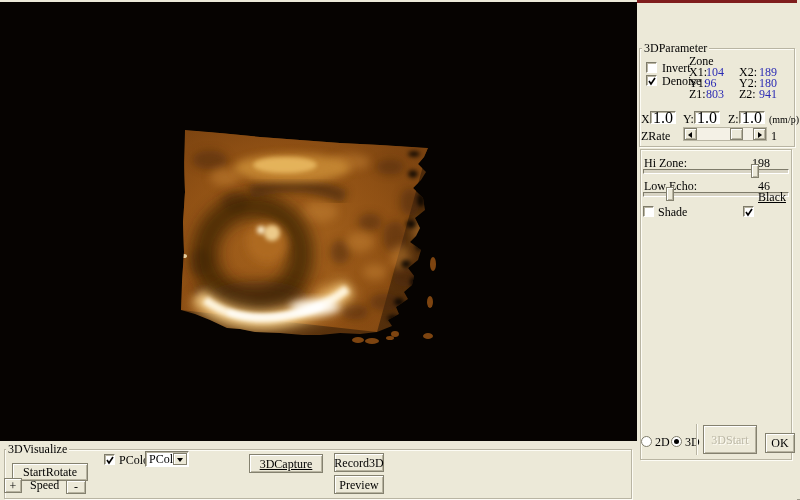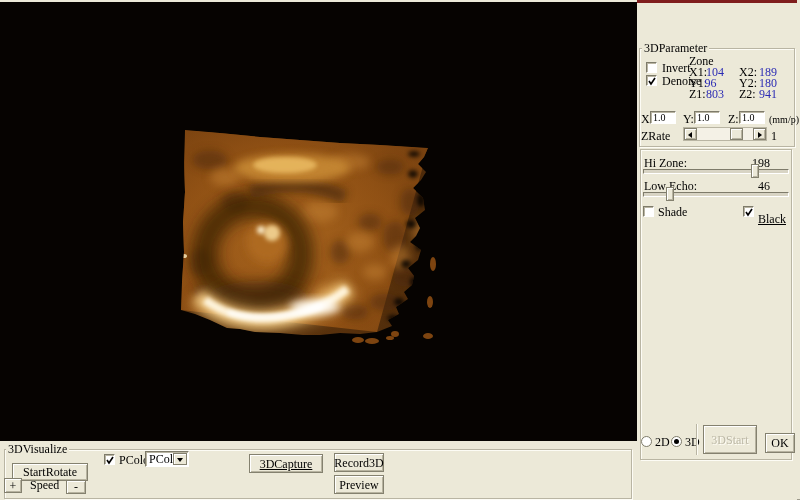--- a/index.html
+++ b/index.html
@@ -19,21 +19,21 @@
   .group-label{position:absolute;background:#ece9d8;padding:0 2px;line-height:12px;white-space:nowrap;}
   
   .btn{position:absolute;background:#ece9d8;border:1px solid #84816f;
        box-shadow:inset 1px 1px 0 #ffffff, inset -1px -1px 0 #b7b3a0;
        font-family:"Liberation Serif","DejaVu Serif",serif;font-size:12px;color:#000;
        display:flex;align-items:center;justify-content:center;box-sizing:border-box;cursor:default;line-height:12px;}
   .btn.disabled{color:#bcb8a6;text-shadow:1px 1px 0 #fffef6;}
   
   .field{position:absolute;background:#fff;border:1px solid;border-color:#7e7b6a #fff #fff #7e7b6a;
          box-shadow:inset 1px 1px 0 #b9b5a3;box-sizing:border-box;
-         font-family:"Liberation Serif","DejaVu Serif",serif;font-size:10px;padding:0 2px;line-height:11px;}
+         font-family:"Liberation Serif","DejaVu Serif",serif;font-size:16px;padding:0 2px;line-height:11px;}
   input.field{outline:none;}
   
   .cb{position:absolute;width:11px;height:11px;background:#fff;border:1px solid;border-color:#7e7b6a #fff #fff #7e7b6a;
       box-shadow:inset 1px 1px 0 #b9b5a3;box-sizing:border-box;}
   .cb svg{position:absolute;left:0;top:0;}
   .radio{position:absolute;width:11px;height:11px;border-radius:50%;background:#fff;border:1px solid #7e7b6a;box-sizing:border-box;}
   .radio.sel::after{content:"";position:absolute;left:2px;top:2px;width:5px;height:5px;border-radius:50%;background:#000;}
   
   .slider-track{position:absolute;height:3px;border:1px solid;border-color:#7e7b6a #fff #fff #7e7b6a;background:#d8d4c4;box-sizing:content-box;}
   .slider-thumb{position:absolute;width:8px;height:14px;top:-6px;background:#ece9d8;border:1px solid #84816f;
@@ -224,21 +224,21 @@
       <div class="slider-thumb" style="left:22px;"></div>
     </div>
 
     <span class="cb" style="left:6px;top:203px;"></span>
     <span class="lbl" style="left:21px;top:203px;">Shade</span>
     <span class="cb" style="left:106px;top:203px;">
       <svg width="11" height="11" viewBox="0 0 11 11">
         <polyline points="2,5 4,8 8,2" fill="none" stroke="#000" stroke-width="1.6"></polyline>
       </svg>
     </span>
-    <span class="lbl" style="left:121px;top:210px;text-decoration:underline;">Black</span>
+    <span class="lbl" style="left:121px;top:188px;text-decoration:underline;">Black</span>
 
     <span class="radio" style="left:4px;top:433px;"></span>
     <span class="lbl" style="left:18px;top:433px;">2D</span>
     <span class="radio sel" style="left:34px;top:433px;"></span>
     <span class="lbl" style="left:48px;top:433px;">3D</span>
 
     <div class="vline" style="left:59px;top:421px;height:31px;"></div>
 
     <button class="btn disabled" style="left:66px;top:422px;width:54px;height:29px;">3DStart</button>
     <button class="btn" style="left:128px;top:430px;width:30px;height:20px;font-family:Liberation Serif, serif;">OK</button>

